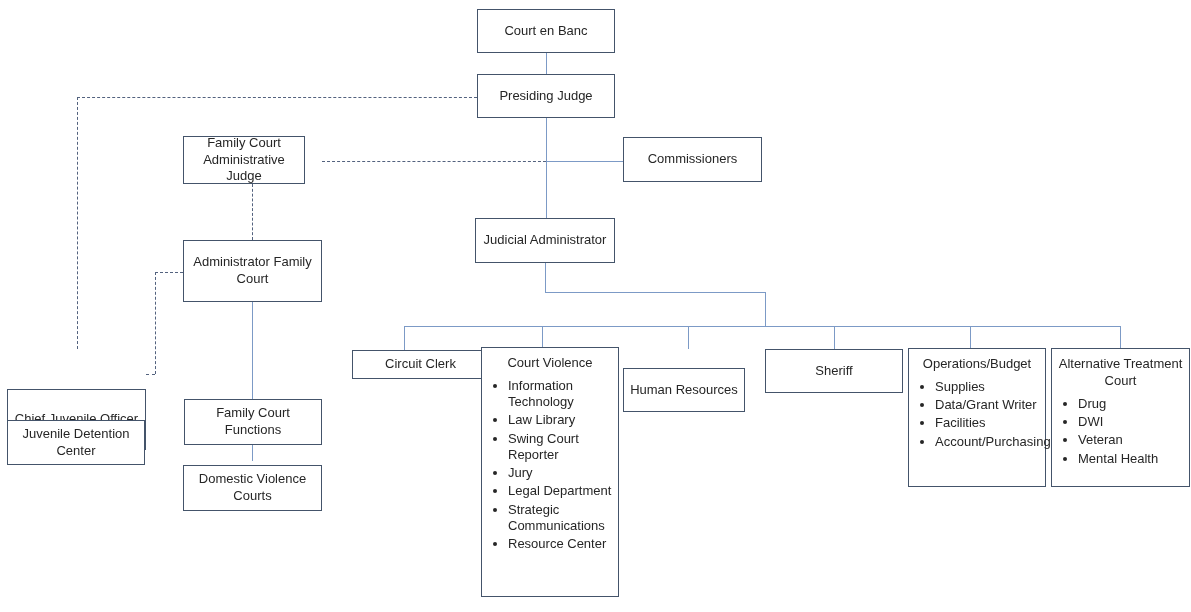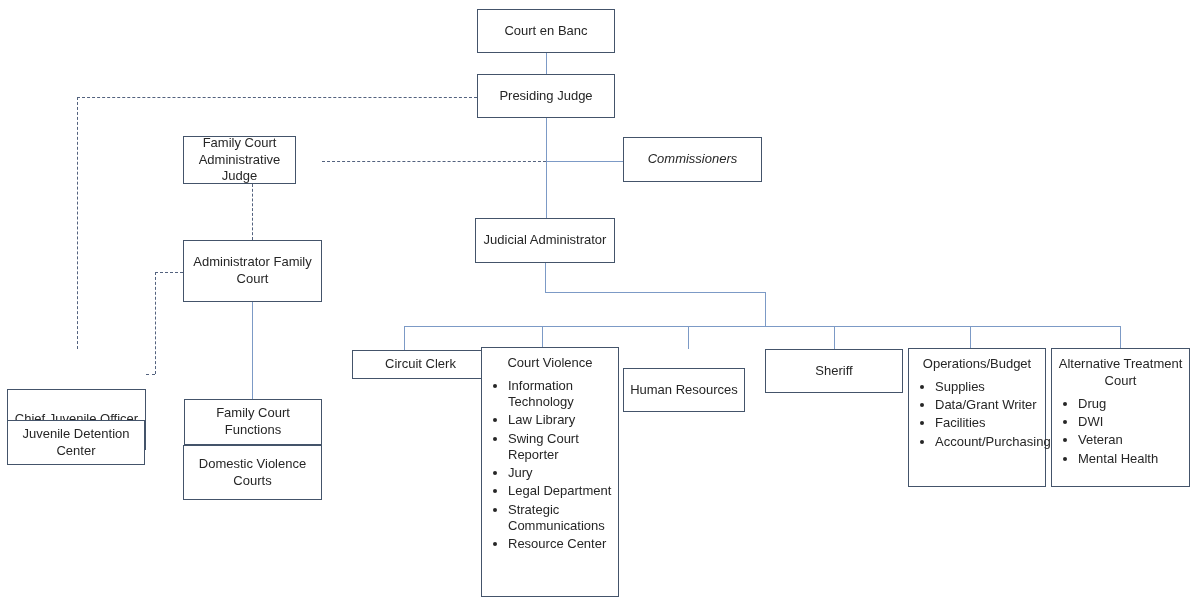--- a/index.html
+++ b/index.html
@@ -91,25 +91,25 @@
   <div class="dh" style="left:146px;top:374px;width:9px;"></div>
 
   <div class="node" style="left:477px;top:9px;width:138px;height:44px;">
     <span>Court en Banc</span>
   </div>
 
   <div class="node" style="left:477px;top:74px;width:138px;height:44px;">
     <span>Presiding Judge</span>
   </div>
 
-  <div class="node" style="left:183px;top:136px;width:113px;height:48px;">
+  <div class="node" style="left:183px;top:136px;width:122px;height:48px;">
     <span>Family Court Administrative Judge</span>
   </div>
 
-  <div class="node" style="left:623px;top:137px;width:139px;height:45px;font-style:italic;">
+  <div class="node" style="left:623px;top:137px;width:139px;height:45px;">
     <span>Commissioners</span>
   </div>
 
   <div class="node" style="left:475px;top:218px;width:140px;height:45px;">
     <span>Judicial Administrator</span>
   </div>
 
   <div class="node" style="left:183px;top:240px;width:139px;height:62px;">
     <span>Administrator Family Court</span>
   </div>
@@ -119,21 +119,21 @@
   </div>
 
   <div class="node" style="left:7px;top:420px;width:138px;height:45px;">
     <span>Juvenile Detention Center</span>
   </div>
 
   <div class="node" style="left:184px;top:399px;width:138px;height:46px;">
     <span>Family Court Functions</span>
   </div>
 
-  <div class="node" style="left:183px;top:445px;width:139px;height:55px;">
+  <div class="node" style="left:183px;top:465px;width:139px;height:46px;">
     <span>Domestic Violence Courts</span>
   </div>
 
   <div class="node" style="left:352px;top:350px;width:137px;height:29px;">
     <span>Circuit Clerk</span>
   </div>
 
   <div class="node-list" style="left:481px;top:347px;width:138px;height:250px;">
     <div class="list-title">Court Violence</div>
     <ul>

